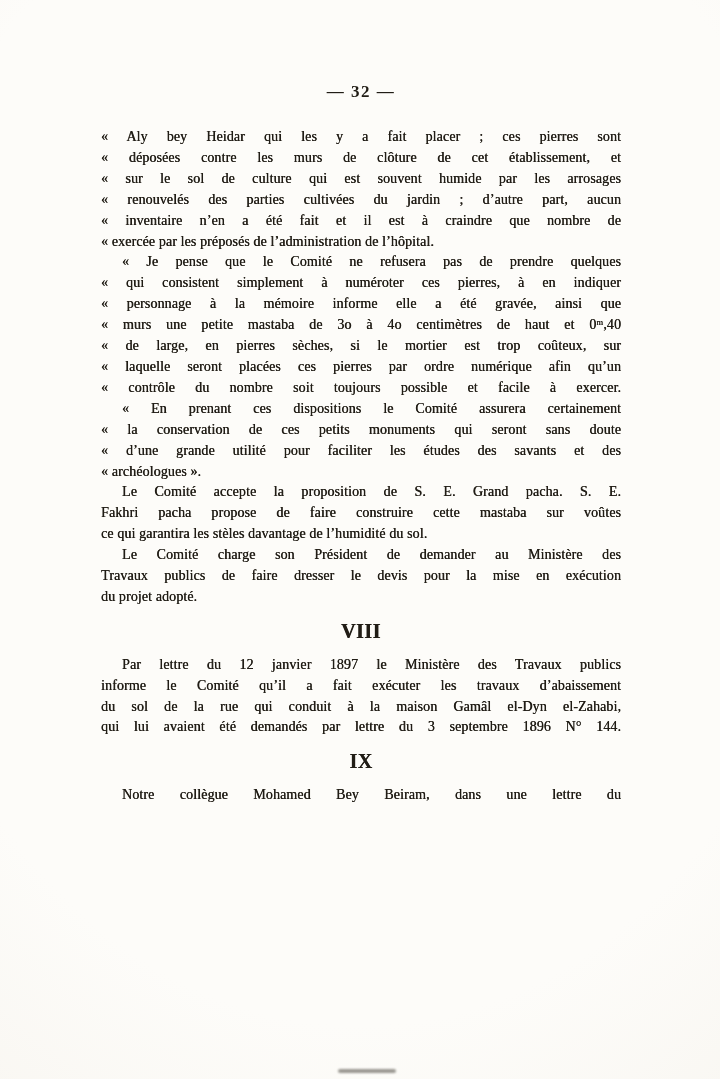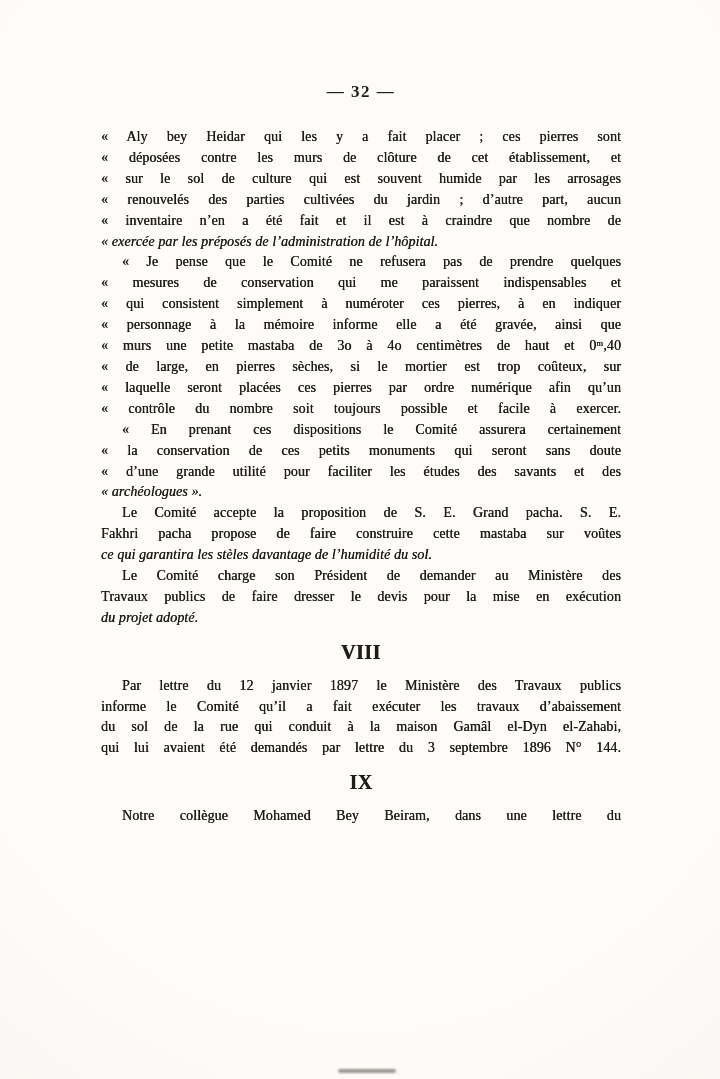--- a/index.html
+++ b/index.html
@@ -30,21 +30,21 @@
   .textline {
     font-size: 14px;
     line-height: 20.9px;
     text-align: justify;
     text-align-last: justify;
     letter-spacing: 0.1px;
     text-shadow: 0.3px 0 0 currentColor;
     white-space: normal;
   }
 
-  .no-stretch-last .textline:last-child { text-align-last: left; font-style: italic; }
+  .no-stretch-last .textline:last-child { text-align-last: left; }
   .indent-first .textline:first-child { text-indent: 21px; }
 
   .section-heading {
     text-align: center;
     font-size: 20px;
     font-weight: bold;
     line-height: 20.9px;
     letter-spacing: 0.5px;
     margin: 13px 0;
     text-shadow: 0.3px 0 0 currentColor;
@@ -75,21 +75,20 @@
         <div class="textline">« Aly bey Heidar qui les y a fait placer ; ces pierres sont</div>
         <div class="textline">« déposées contre les murs de clôture de cet établissement, et</div>
         <div class="textline">« sur le sol de culture qui est souvent humide par les arrosages</div>
         <div class="textline">« renouvelés des parties cultivées du jardin ; d’autre part, aucun</div>
         <div class="textline">« inventaire n’en a été fait et il est à craindre que nombre de</div>
         <div class="textline">« exercée par les préposés de l’administration de l’hôpital.</div>
       </div>
 
     <div class="block quote indent-first">
         <div class="textline">« Je pense que le Comité ne refusera pas de prendre quelques</div>
-        <div class="textline">« mesures de conservation qui me paraissent indispensables et</div>
         <div class="textline">« qui consistent simplement à numéroter ces pierres, à en indiquer</div>
         <div class="textline">« personnage à la mémoire informe elle a été gravée,  ainsi  que</div>
         <div class="textline">« murs une petite mastaba de 3o à 4o centimètres de haut et 0ᵐ,40</div>
         <div class="textline">« de large, en pierres sèches, si le mortier est trop coûteux, sur</div>
         <div class="textline">« laquelle seront placées ces pierres par ordre numérique afin qu’un</div>
         <div class="textline">« contrôle du nombre soit toujours possible et facile à exercer.</div>
       </div>
 
     <div class="block quote indent-first no-stretch-last">
         <div class="textline">« En prenant ces dispositions le Comité assurera certainement</div>

